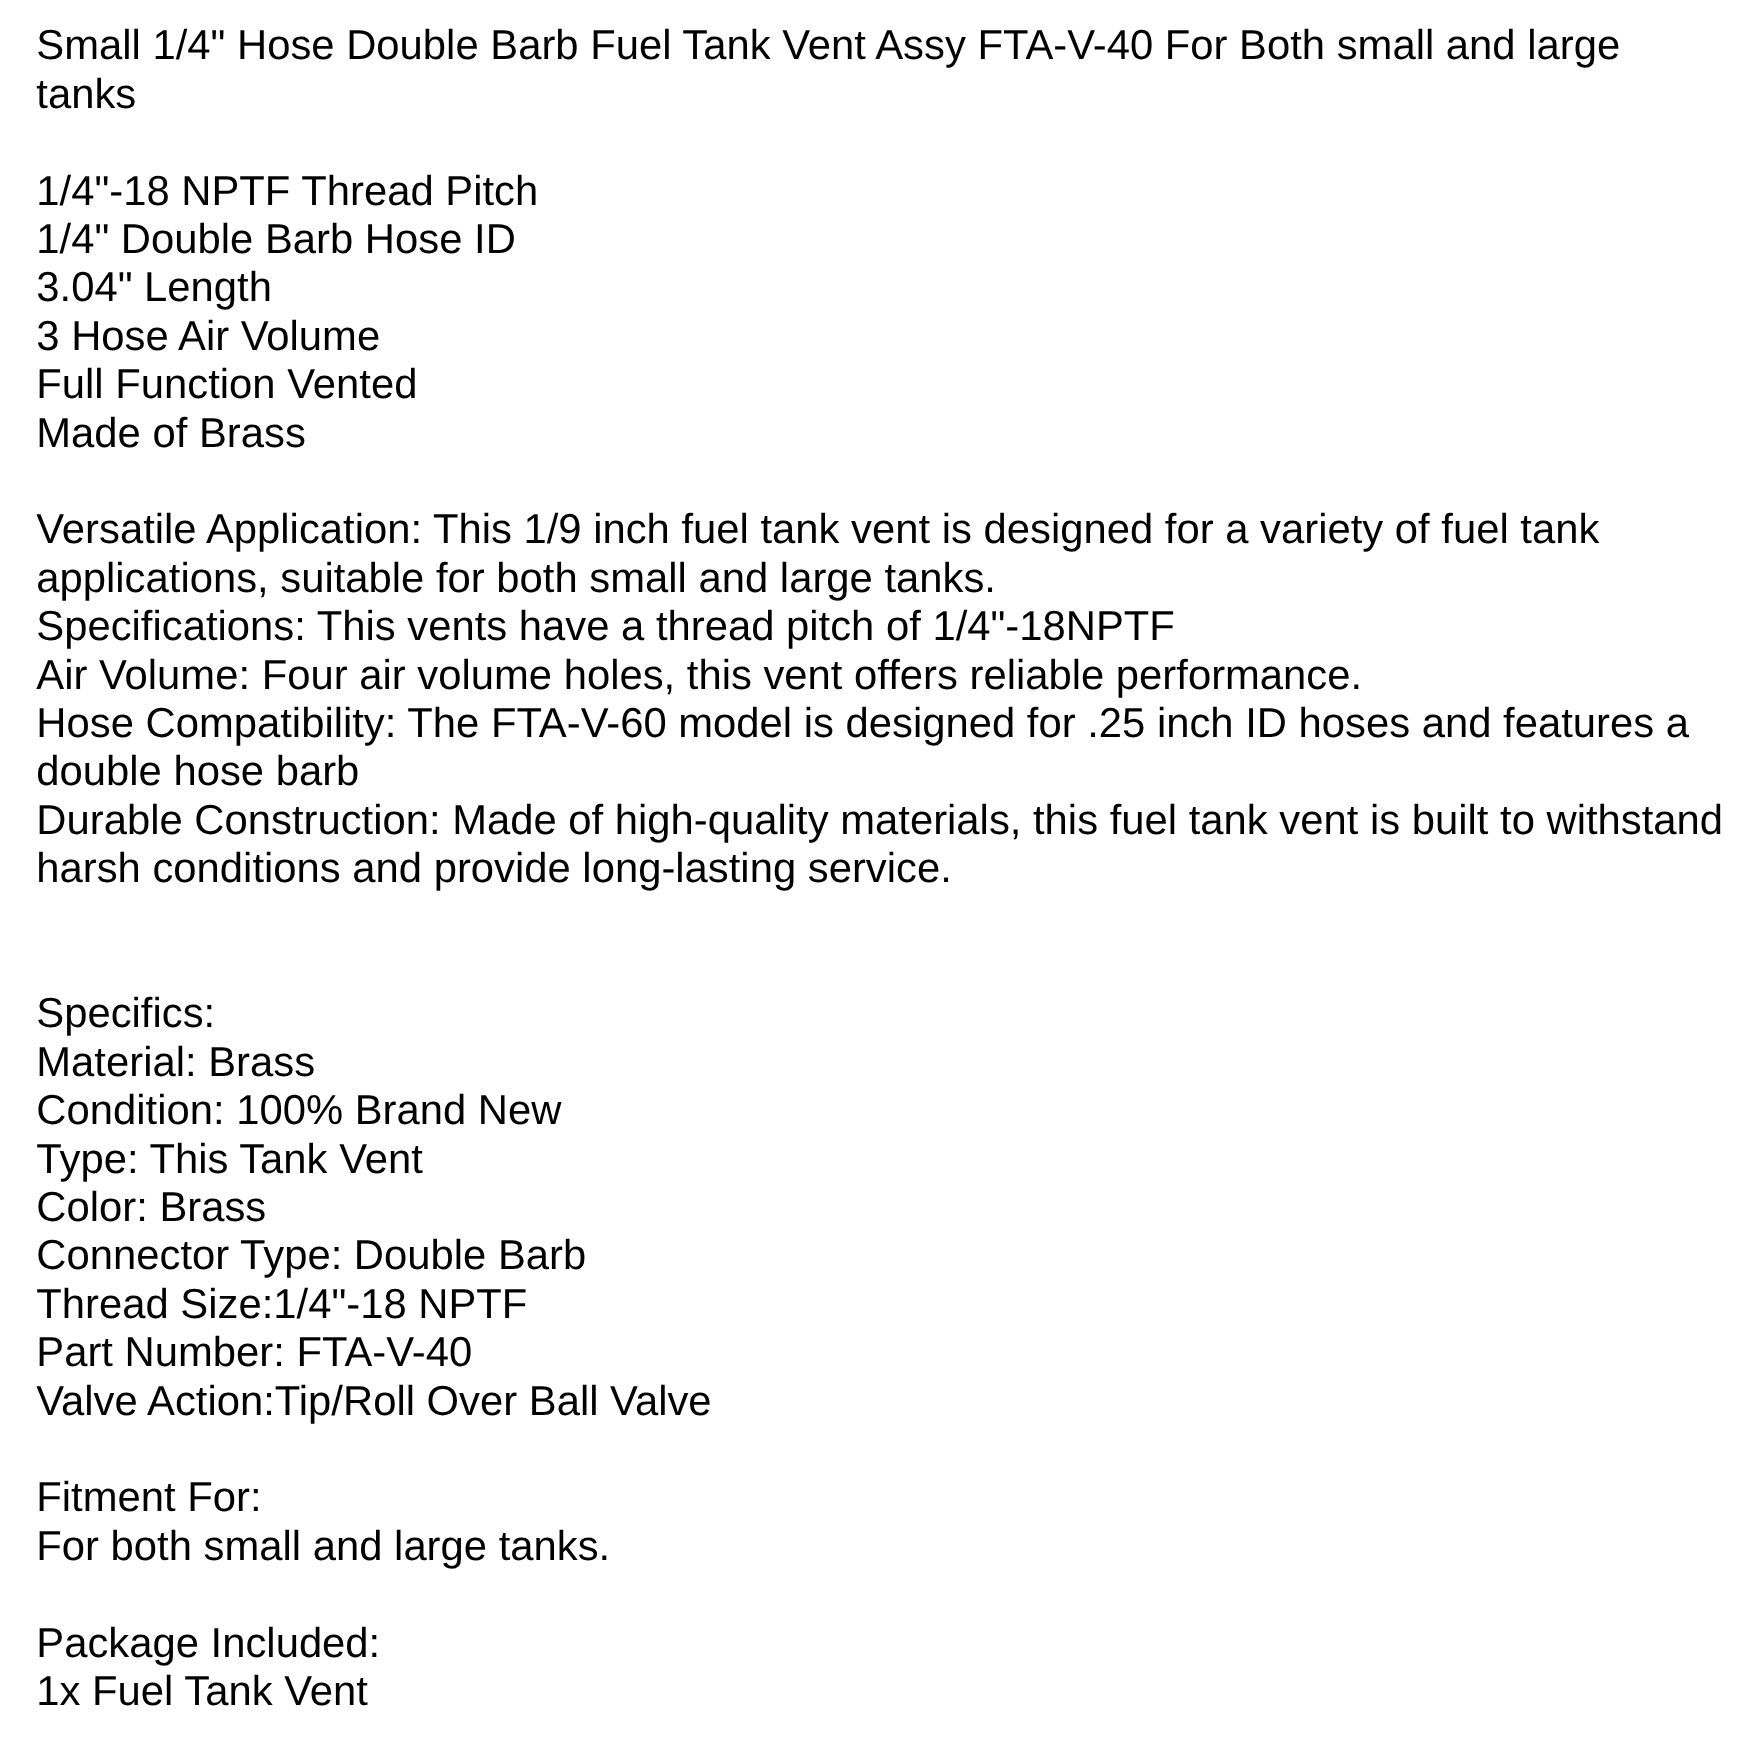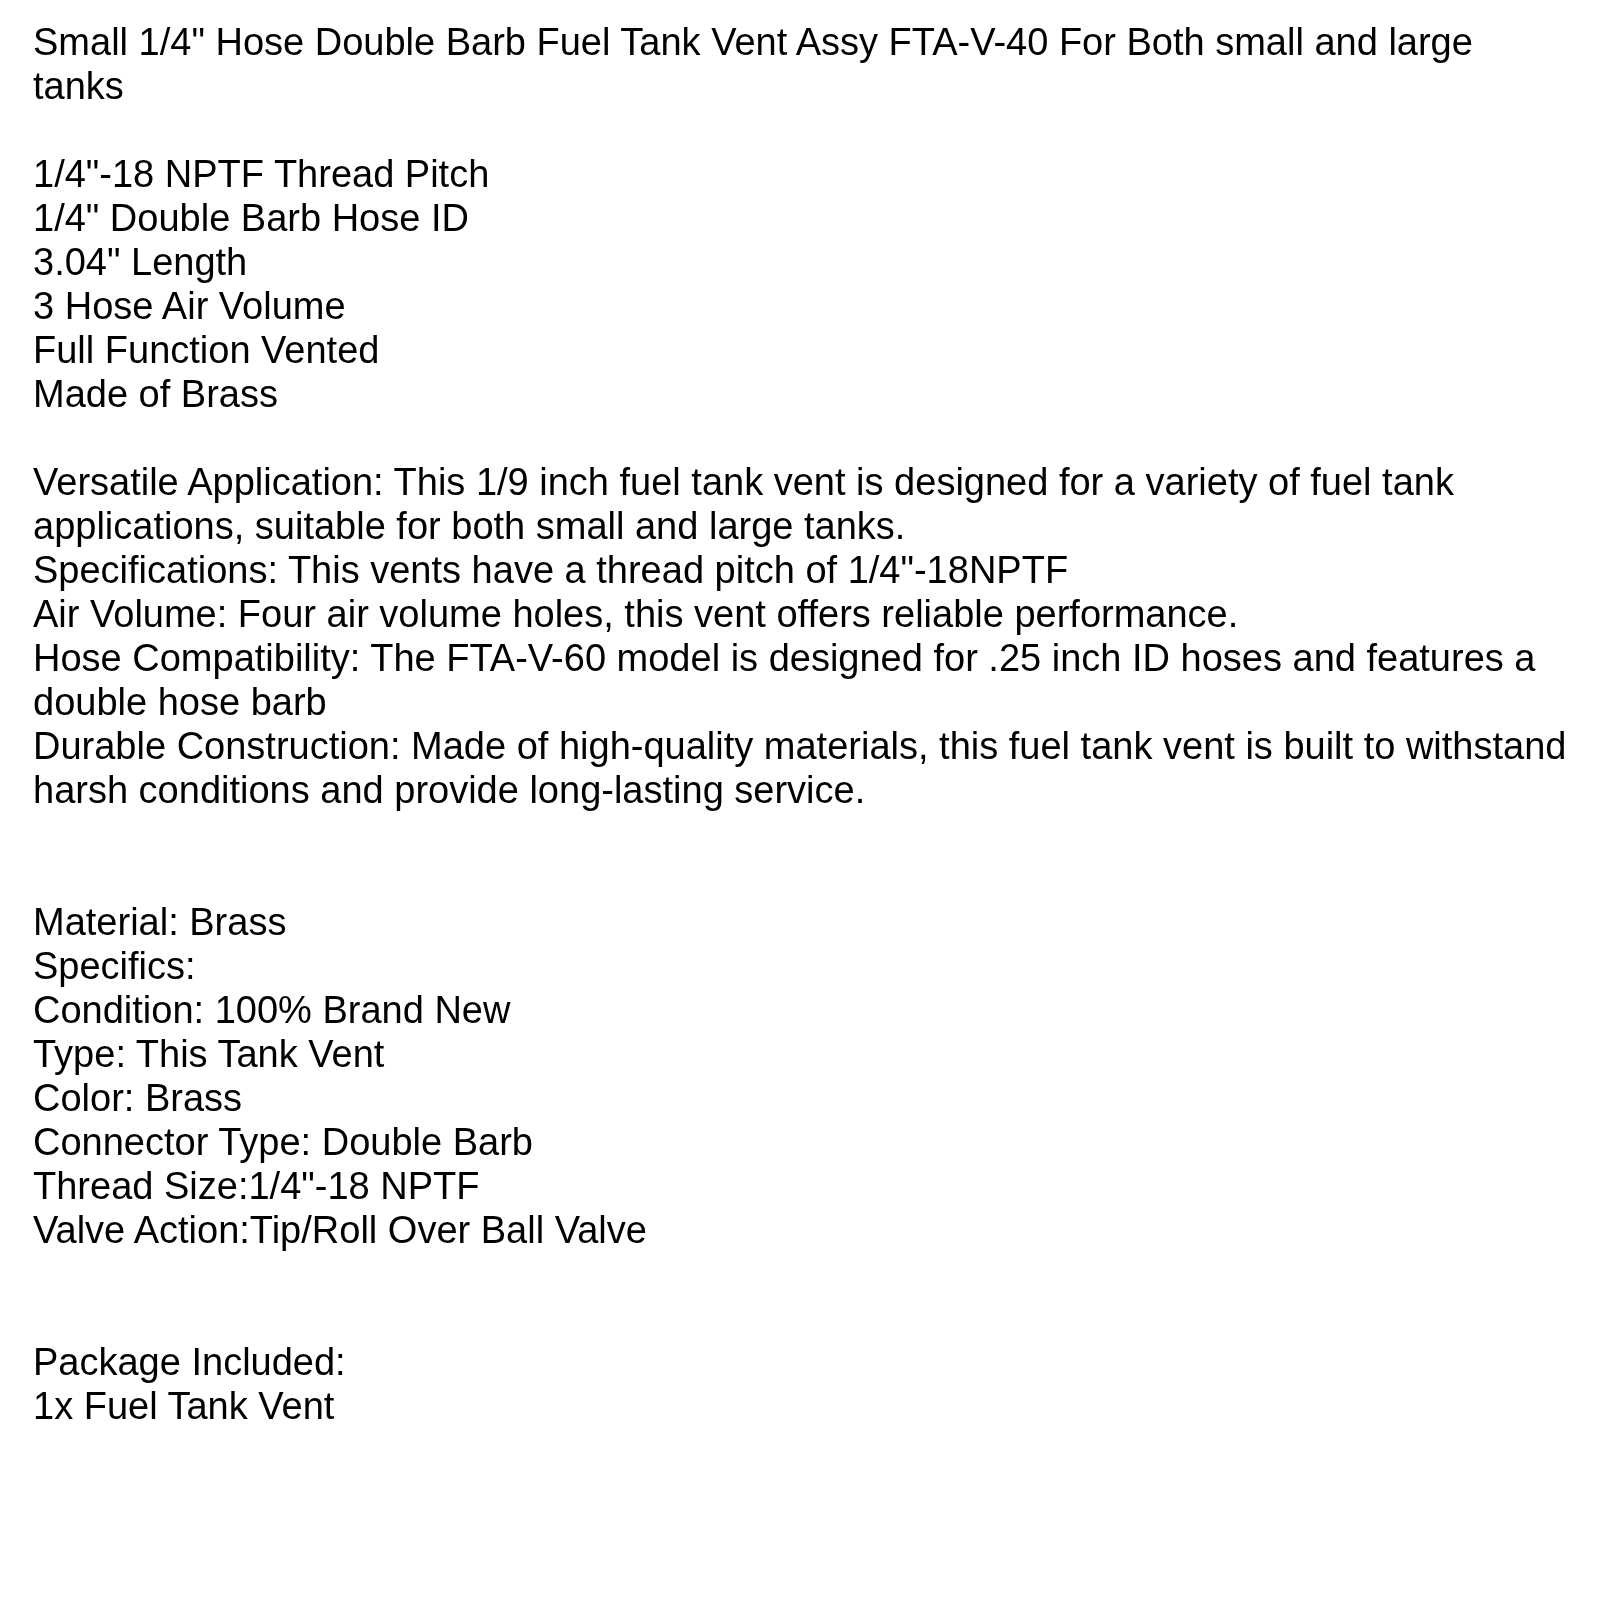--- a/index.html
+++ b/index.html
@@ -49,32 +49,37 @@
     <div class="line">Versatile Application: This 1/9 inch fuel tank vent is designed for a variety of fuel tank applications, suitable for both small and large tanks.</div>
     <div class="line">Specifications: This vents have a thread pitch of 1/4"-18NPTF</div>
     <div class="line">Air Volume: Four air volume holes, this vent offers reliable performance.</div>
     <div class="line">Hose Compatibility: The FTA-V-60 model is designed for .25 inch ID hoses and features a double hose barb</div>
     <div class="line">Durable Construction: Made of high-quality materials, this fuel tank vent is built to withstand harsh conditions and provide long-lasting service.</div>
   </section>
 
   <div class="sp2"></div>
 
   <section>
+    <div class="line">Specifics:</div>
     <div class="line">Material: Brass</div>
-    <div class="line">Specifics:</div>
     <div class="line">Condition: 100% Brand New</div>
     <div class="line">Type: This Tank Vent</div>
     <div class="line">Color: Brass</div>
     <div class="line">Connector Type: Double Barb</div>
     <div class="line">Thread Size:1/4"-18 NPTF</div>
+    <div class="line">Part Number: FTA-V-40</div>
     <div class="line">Valve Action:Tip/Roll Over Ball Valve</div>
   </section>
 
   <div class="sp1"></div>
 
+  <section>
+    <div class="line">Fitment For:</div>
+    <div class="line">For both small and large tanks.</div>
+  </section>
 
   <div class="sp1"></div>
 
   <section>
     <div class="line">Package Included:</div>
     <div class="line">1x Fuel Tank Vent</div>
   </section>
 
 </div>
 

